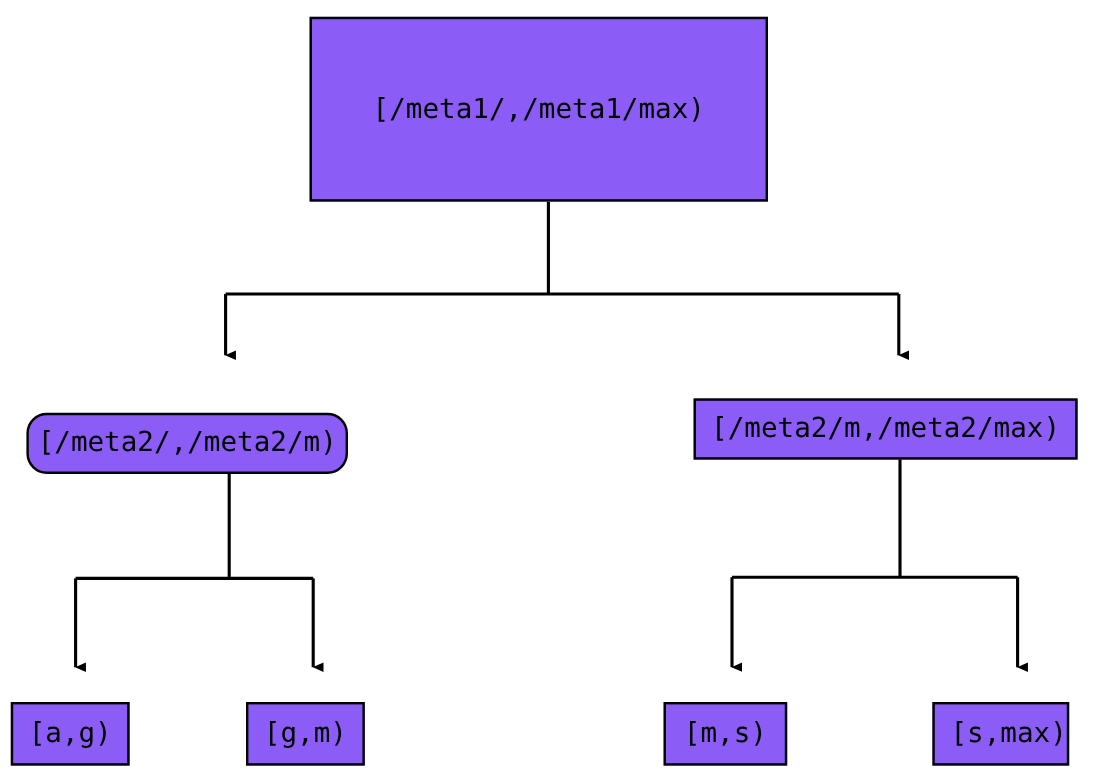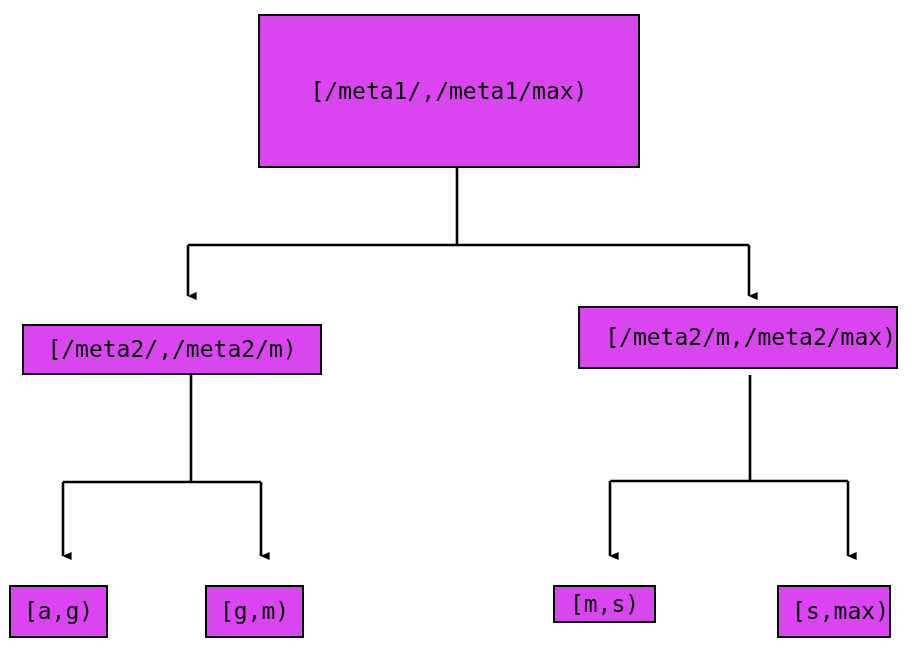--- a/index.html
+++ b/index.html
@@ -25,21 +25,21 @@
     position: absolute;
     left: 0;
     top: 0;
     width: 912px;
     height: 652px;
   }
   .node {
     position: absolute;
     box-sizing: border-box;
     border: 2px solid #000000;
-    background: #d946ef;
+    background: #8b5cf6;
     display: flex;
     align-items: center;
     justify-content: center;
   }
   .node-label {
     font-family: "DejaVu Sans Mono", monospace;
     font-size: 23px;
     line-height: 1;
     color: #000000;
     white-space: pre;
@@ -80,37 +80,37 @@
       <path d="M 610 481 L 848 481"></path>
       <path d="M 610 481 L 610 556" marker-end="url(#arrowhead)"></path>
       <path d="M 848 481 L 848 556" marker-end="url(#arrowhead)"></path>
     </g>
   </svg>
 
   <div class="node" style="left:258px; top:14px; width:382px; height:154px;">
     <span class="node-label">[/meta1/,/meta1/max)</span>
   </div>
 
-  <div class="node" style="left:22px; top:324px; width:300px; height:51px;">
+  <div class="node" style="left:22px; top:344px; width:268px; height:51px;border-radius:17px;">
     <span class="node-label">[/meta2/,/meta2/m)</span>
   </div>
 
-  <div class="node" style="left:578px; top:306px; width:320px; height:63px;justify-content:flex-end;">
+  <div class="node" style="left:578px; top:332px; width:320px; height:51px;">
     <span class="node-label">[/meta2/m,/meta2/max)</span>
   </div>
 
   <div class="node" style="left:9px; top:585px; width:99px; height:53px;">
     <span class="node-label">[a,g)</span>
   </div>
 
   <div class="node" style="left:205px; top:585px; width:99px; height:53px;justify-content:center;">
     <span class="node-label">[g,m)</span>
   </div>
 
-  <div class="node" style="left:553px; top:585px; width:103px; height:38px;">
+  <div class="node" style="left:553px; top:585px; width:103px; height:53px;">
     <span class="node-label">[m,s)</span>
   </div>
 
   <div class="node" style="left:777px; top:585px; width:114px; height:53px;justify-content:flex-end;">
     <span class="node-label">[s,max)</span>
   </div>
 
 </div>
 
 </body></html>

